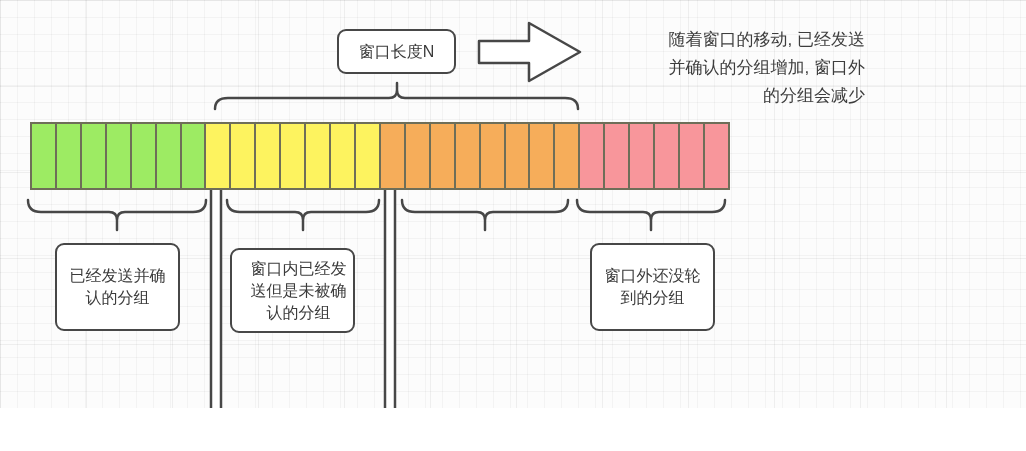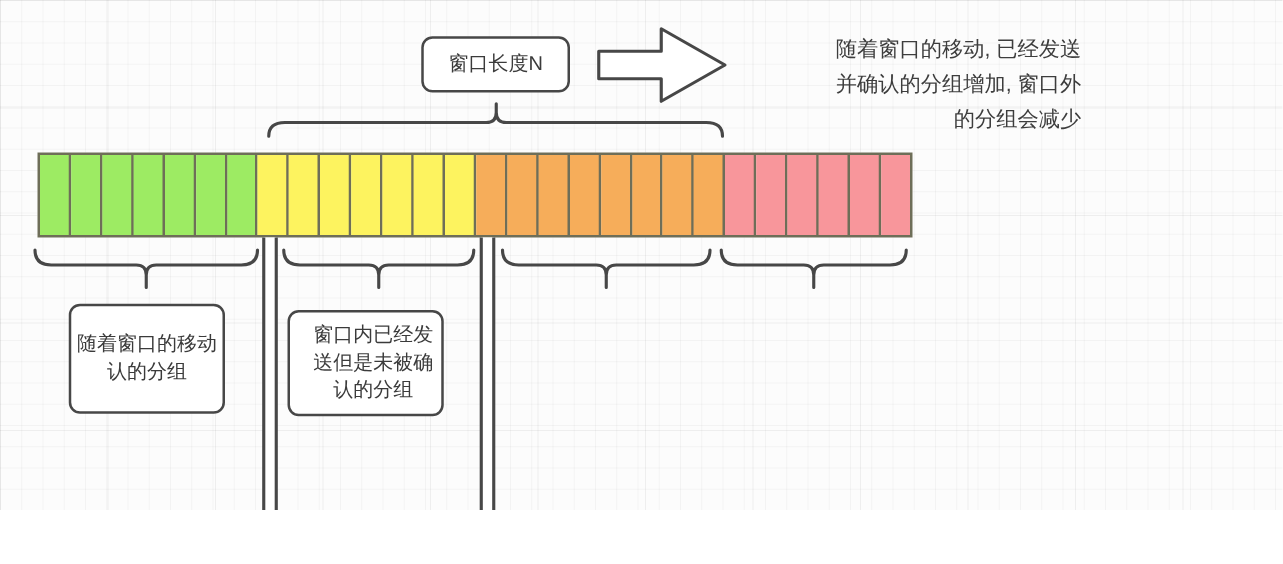--- a/index.html
+++ b/index.html
@@ -106,27 +106,31 @@
   </svg>
 
   <svg class="abs" style="left:198px; top:190px;" width="36" height="243" viewBox="0 0 36 243">
     <path class="hollow" d="M 13,0 L 13,220 L 4,220 L 18,241 L 32,220 L 23,220 L 23,0"></path>
   </svg>
   <svg class="abs" style="left:372px; top:190px;" width="36" height="243" viewBox="0 0 36 243">
     <path class="hollow" d="M 13,0 L 13,220 L 4,220 L 18,241 L 32,220 L 23,220 L 23,0"></path>
   </svg>
 
   <div class="abs rbox" style="left:55px; top:243px; width:125px; height:88px;">
-    <span>随着窗口的移动
+    <span>已经发送并确
 认的分组</span>
   </div>
   <div class="abs rbox" style="left:230px; top:248px; width:125px; height:85px;padding-left:12px;">
     <span>窗口内已经发
 送但是未被确
 认的分组</span>
+  </div>
+  <div class="abs rbox" style="left:590px; top:243px; width:125px; height:88px;">
+    <span>窗口外还没轮
+到的分组</span>
   </div>
 
 
   <div class="abs sqbox" style="left:155px; top:433px; width:115px; height:44px;">
     <span>base</span>
   </div>
   <div class="abs sqbox" style="left:335px; top:433px; width:123px; height:44px;">
     <span>nextseqnum</span>
   </div>
 

